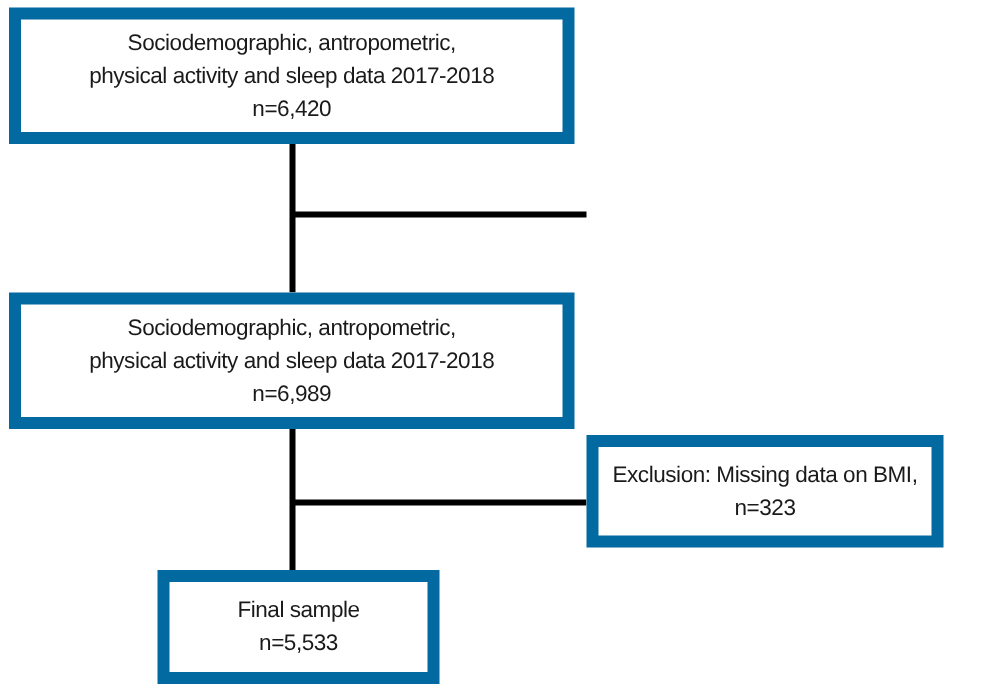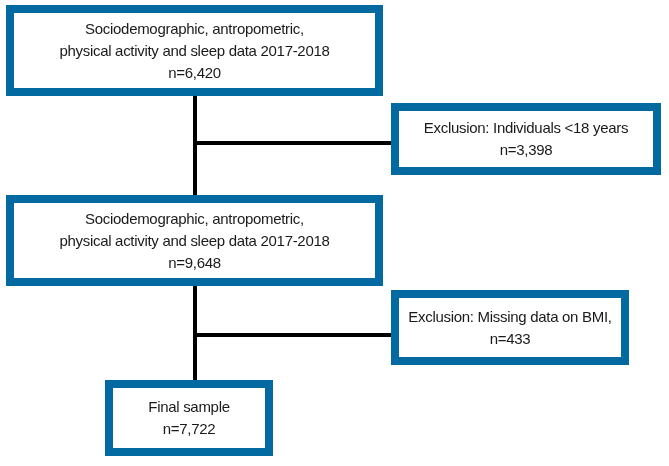--- a/index.html
+++ b/index.html
@@ -28,21 +28,21 @@
     letter-spacing: -0.3px;
   }
   .flow-box .line { white-space: nowrap; }
   .conn { position: absolute; background: #000000; }
 
   
   #box-initial        { left: 6px;   top: 5px;   width: 377px; height: 91px; }
   #box-excl-age       { left: 391px; top: 103px; width: 270px; height: 72px; }
   #box-after-age      { left: 6px;   top: 195px; width: 377px; height: 91px; }
   #box-excl-missing   { left: 391px; top: 290px; width: 238px; height: 75px; }
-  #box-final          { left: 105px; top: 380px; width: 168px; height: 76px; }
+  #box-final          { left: 105px; top: 380px; width: 188px; height: 76px; }
 
   
   #conn-v1 { left: 193px; top: 96px;  width: 4px;   height: 99px; }
   #conn-h1 { left: 195px; top: 141px; width: 196px; height: 4px;  }
   #conn-v2 { left: 193px; top: 286px; width: 4px;   height: 94px; }
   #conn-h2 { left: 195px; top: 333px; width: 196px; height: 4px;  }
 </style>
 </head>
 <body>
 
@@ -51,38 +51,34 @@
   <div class="flow-box" id="box-initial">
     <div class="line">Sociodemographic, antropometric,</div>
     <div class="line">physical activity and sleep data 2017-2018</div>
     <div class="line">n=6,420</div>
   </div>
 
   <div class="conn" id="conn-v1"></div>
 
   <div class="conn" id="conn-h1"></div>
 
-  <div class="flow-box" id="box-excl-age">
-    <div class="line">Exclusion: Individuals &lt;18 years</div>
-    <div class="line">n=3,398</div>
-  </div>
 
   <div class="flow-box" id="box-after-age">
     <div class="line">Sociodemographic, antropometric,</div>
     <div class="line">physical activity and sleep data 2017-2018</div>
-    <div class="line">n=9,648</div>
+    <div class="line">n=6,989</div>
   </div>
 
   <div class="conn" id="conn-v2"></div>
 
   <div class="conn" id="conn-h2"></div>
 
   <div class="flow-box" id="box-excl-missing">
     <div class="line">Exclusion: Missing data on BMI,</div>
-    <div class="line">n=433</div>
+    <div class="line">n=323</div>
   </div>
 
   <div class="flow-box" id="box-final">
     <div class="line">Final sample</div>
-    <div class="line">n=7,722</div>
+    <div class="line">n=5,533</div>
   </div>
 
 </div>
 
 </body></html>

